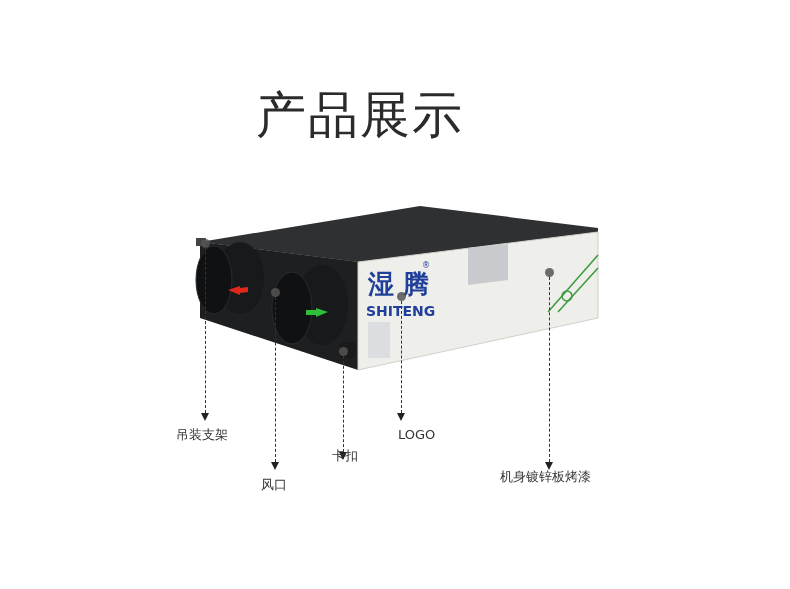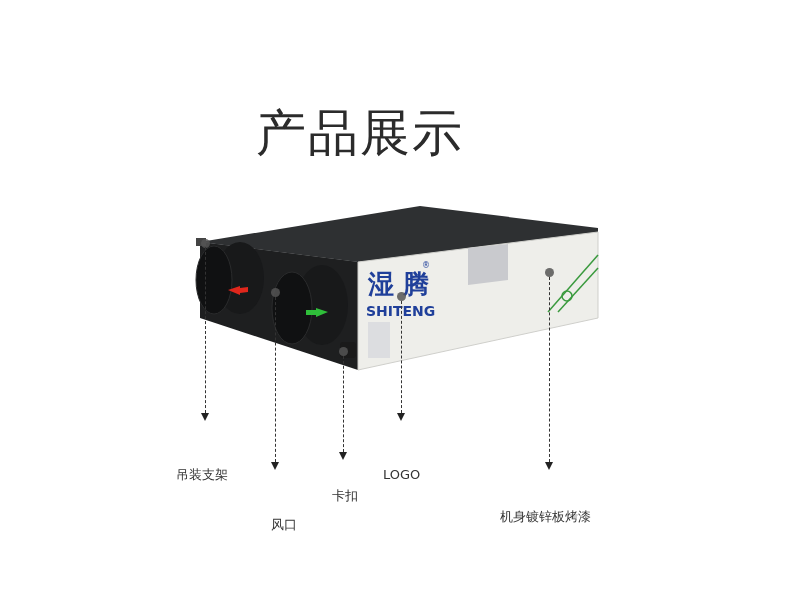--- a/index.html
+++ b/index.html
@@ -1,19 +1,19 @@
 <!DOCTYPE html>
 <html><head>
 <meta charset="utf-8">
 <style>
   html, body { margin:0; padding:0; background:#ffffff; }
   body { width:790px; height:589px; position:relative; overflow:hidden; font-family:"DejaVu Sans", sans-serif; }
-  .title { position:absolute; left:0; width:720px; top:100px; text-align:center; font-size:50px; color:#2b2b2b; letter-spacing:2px; font-weight:400; }
+  .title { position:absolute; left:0; width:720px; top:82px; text-align:center; font-size:50px; color:#2b2b2b; letter-spacing:2px; font-weight:400; }
   .product { position:absolute; left:0; top:0; width:790px; height:589px; }
-  .label { position:absolute; font-size:13px; color:#333; white-space:nowrap;margin-top:40px; }
+  .label { position:absolute; font-size:13px; color:#333; white-space:nowrap; }
   .dotline { position:absolute; width:0; border-left:1px dashed #333; }
   .dot { position:absolute; width:9px; height:9px; border-radius:50%; background:#555; opacity:.85; }
   .arrowhead { position:absolute; width:0; height:0; border-left:4px solid transparent; border-right:4px solid transparent; border-top:8px solid #222; }
 </style>
 </head>
 <body>
 
 <div class="title">产品展示</div>
 
 <svg class="product" viewBox="0 0 790 589" xmlns="http://www.w3.org/2000/svg">
@@ -50,28 +50,28 @@
 </svg>
 
 <div class="dot" style="left:201px;top:239px"></div>
 <div class="dotline" style="left:205px;top:247px;height:166px"></div>
 <div class="arrowhead" style="left:201px;top:413px"></div>
 <div class="label" style="left:176px;top:426px">吊装支架</div>
 
 <div class="dot" style="left:271px;top:288px"></div>
 <div class="dotline" style="left:275px;top:297px;height:165px"></div>
 <div class="arrowhead" style="left:271px;top:462px"></div>
-<div class="label" style="left:271px;top:476px">风口</div>
+<div class="label" style="left:261px;top:476px">风口</div>
 
 <div class="dot" style="left:339px;top:347px"></div>
 <div class="dotline" style="left:343px;top:356px;height:96px"></div>
 <div class="arrowhead" style="left:339px;top:452px"></div>
 <div class="label" style="left:332px;top:447px">卡扣</div>
 
 <div class="dot" style="left:397px;top:292px"></div>
 <div class="dotline" style="left:401px;top:301px;height:112px"></div>
 <div class="arrowhead" style="left:397px;top:413px"></div>
-<div class="label" style="left:383px;top:427px">LOGO</div>
+<div class="label" style="left:398px;top:427px">LOGO</div>
 
 <div class="dot" style="left:545px;top:268px"></div>
 <div class="dotline" style="left:549px;top:277px;height:185px"></div>
 <div class="arrowhead" style="left:545px;top:462px"></div>
 <div class="label" style="left:500px;top:468px">机身镀锌板烤漆</div>
 
 </body></html>

